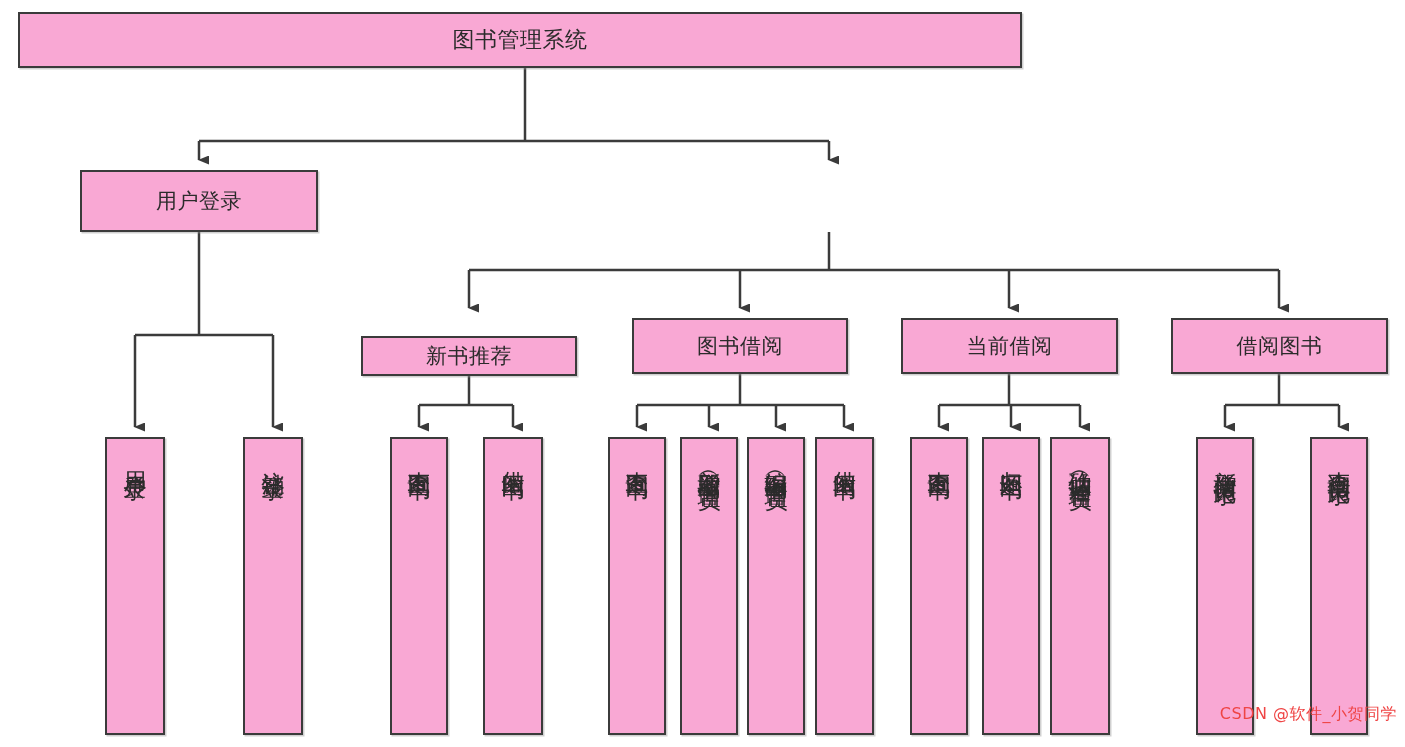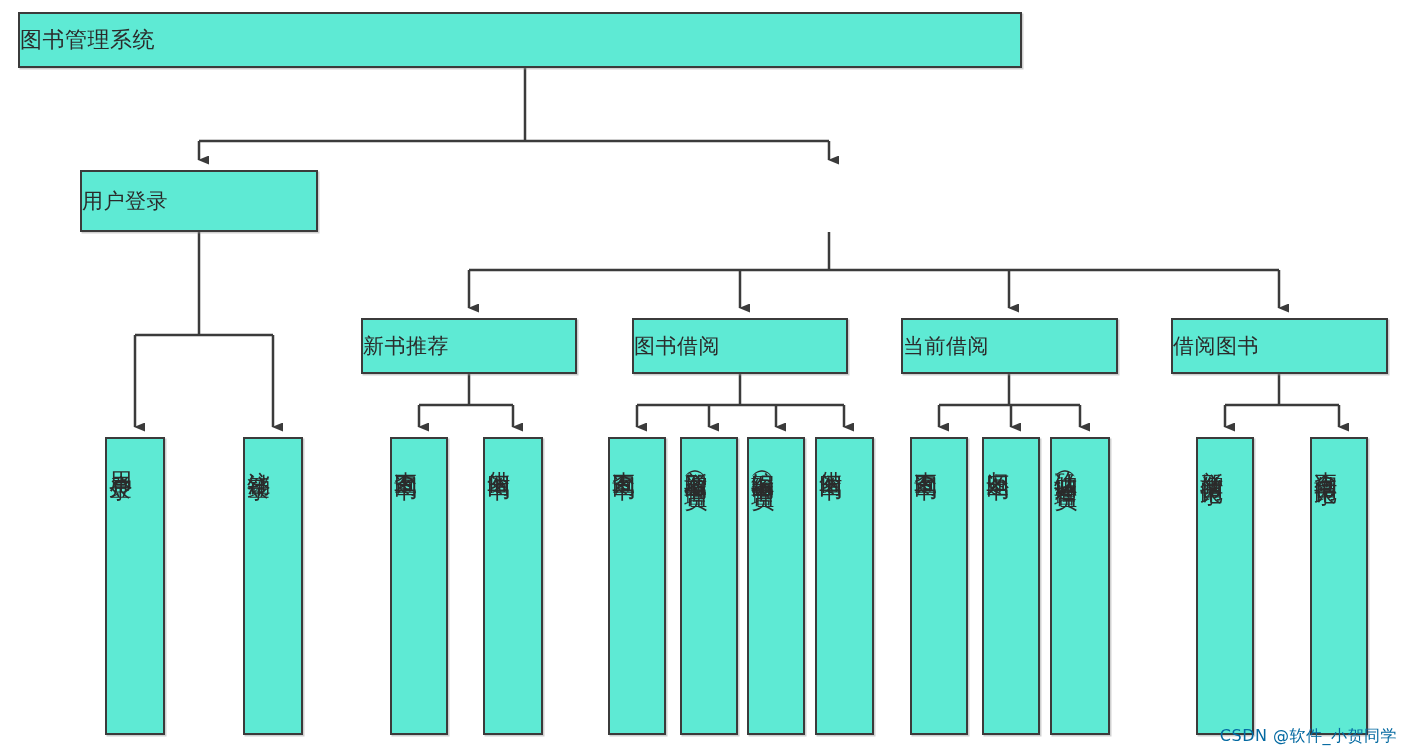--- a/index.html
+++ b/index.html
@@ -20,26 +20,26 @@
   svg#diagram-svg {
     position: absolute;
     left: 0;
     top: 0;
     width: 1405px;
     height: 747px;
   }
   .node-box {
     position: absolute;
     box-sizing: border-box;
-    background: #5eead4;
+    background: #f9a8d4;
     border: 2.5px solid #3b3b3b;
     box-shadow: 1.5px 1.5px 0 rgba(150,150,150,0.45);
     display: flex;
     align-items: center;
-    justify-content: flex-start;
+    justify-content: center;
     color: #2b2b2b;
   }
   .node-label {
     color: #2b2b2b;
     line-height: 1.18;
     letter-spacing: 0.5px;
   }
   .horiz .node-label {
     font-size: 21px;
     white-space: nowrap;
@@ -54,23 +54,23 @@
     font-size: 23px;
     letter-spacing: 2.5px;
     white-space: nowrap;
   }
   #root-box .node-label {
     font-size: 22px;
   }
   #watermark {
     position: absolute;
     right: 8px;
-    bottom: 0;
+    bottom: 22px;
     font-size: 16px;
-    color: #0369a1;
+    color: #ef4444;
     letter-spacing: 0.5px;
     white-space: nowrap;
     pointer-events: none;
   }
 </style>
 </head>
 <body>
 
 <div id="canvas">
 
@@ -128,21 +128,21 @@
   </svg>
 
   <div class="node-box horiz" id="root-box" style="left:18px; top:12px; width:1004px; height:56px;">
     <span class="node-label">图书管理系统</span>
   </div>
 
   <div class="node-box horiz" style="left:80px; top:170px; width:238px; height:62px;">
     <span class="node-label">用户登录</span>
   </div>
 
-  <div class="node-box horiz" style="left:361px; top:318px; width:216px; height:56px;">
+  <div class="node-box horiz" style="left:361px; top:336px; width:216px; height:40px;">
     <span class="node-label">新书推荐</span>
   </div>
   <div class="node-box horiz" style="left:901px; top:318px; width:217px; height:56px;">
     <span class="node-label">当前借阅</span>
   </div>
   <div class="node-box horiz" style="left:632px; top:318px; width:216px; height:56px;">
     <span class="node-label">图书借阅</span>
   </div>
   <div class="node-box horiz" style="left:1171px; top:318px; width:217px; height:56px;">
     <span class="node-label">借阅图书</span>

